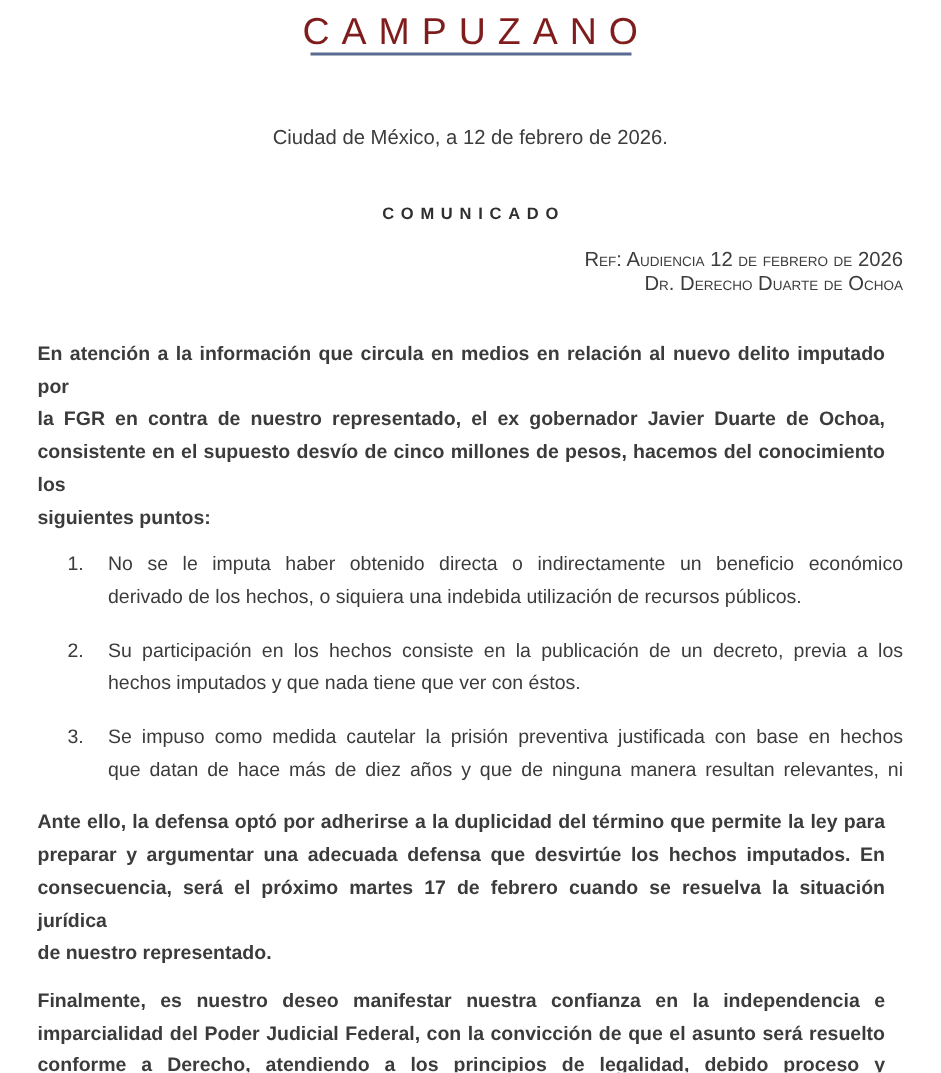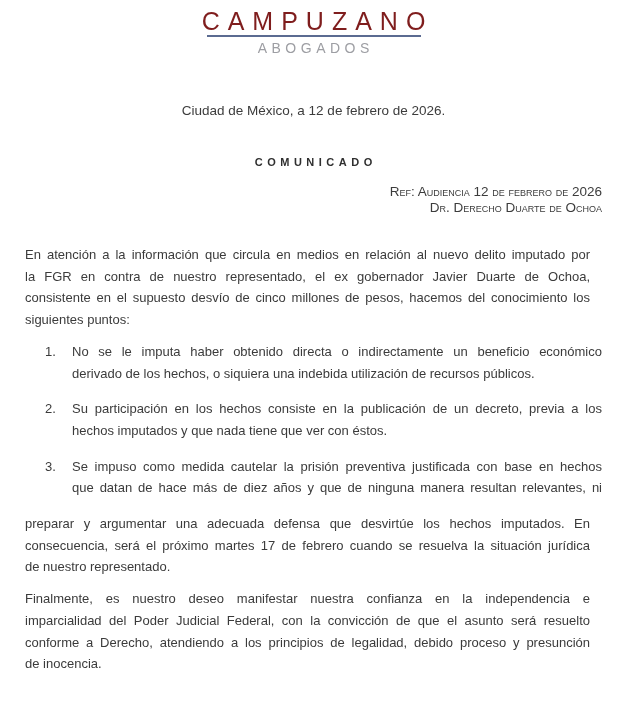--- a/index.html
+++ b/index.html
@@ -72,21 +72,21 @@
     font-size: 13.5px;
     color: #3c3c3c;
     line-height: 15.5px;
   }
   
   .body-text {
     margin-top: 29px;
     font-size: 13px;
     color: #3b3b3b;
   }
-  .para { margin: 0 12px 10px 0; }
+  .para { margin: 0 12px 10px 0; font-weight: bold; }
   .tline {
     line-height: 21.7px;
     text-align: justify;
     text-align-last: justify;
     white-space: normal;
   }
   .tlast {
     text-align-last: left;
   }
   
@@ -104,21 +104,20 @@
   }
 </style>
 </head>
 <body>
 
 <div class="page">
 
   <header class="letterhead">
     <div class="logo-name">CAMPUZANO</div>
     <div class="logo-rule"></div>
-    <div class="logo-sub">ABOGADOS</div>
   </header>
 
   <div class="dateline">Ciudad de México, a 12 de febrero de 2026.</div>
 
   <h1 class="doc-title">COMUNICADO</h1>
 
   <div class="ref-block">
     <div>Ref: Audiencia 12 de febrero de 2026</div>
     <div>Dr. Derecho Duarte de Ochoa</div>
   </div>
@@ -144,20 +143,21 @@
           <div class="tline tlast">hechos imputados y que nada tiene que ver con éstos.</div>
         </div>
         <div class="point">
           <span class="pnum">3.</span>
           <div class="tline">Se impuso como medida cautelar la prisión preventiva justificada con base en hechos</div>
           <div class="tline">que datan de hace más de diez años y que de ninguna manera resultan relevantes, ni</div>
         </div>
       </div>
 
     <div class="para">
+        <div class="tline">Ante ello, la defensa optó por adherirse a la duplicidad del término que permite la ley para</div>
         <div class="tline">preparar y argumentar una adecuada defensa que desvirtúe los hechos imputados. En</div>
         <div class="tline">consecuencia, será el próximo martes 17 de febrero cuando se resuelva la situación jurídica</div>
         <div class="tline tlast">de nuestro representado.</div>
       </div>
 
     <div class="para">
         <div class="tline">Finalmente, es nuestro deseo manifestar nuestra confianza en la independencia e</div>
         <div class="tline">imparcialidad del Poder Judicial Federal, con la convicción de que el asunto será resuelto</div>
         <div class="tline">conforme a Derecho, atendiendo a los principios de legalidad, debido proceso y presunción</div>
         <div class="tline tlast">de inocencia.</div>

